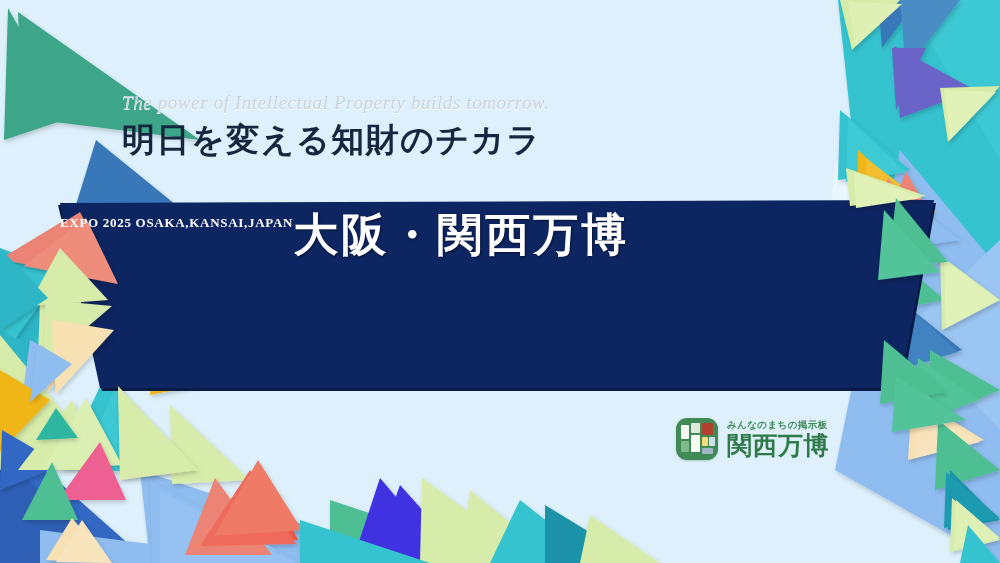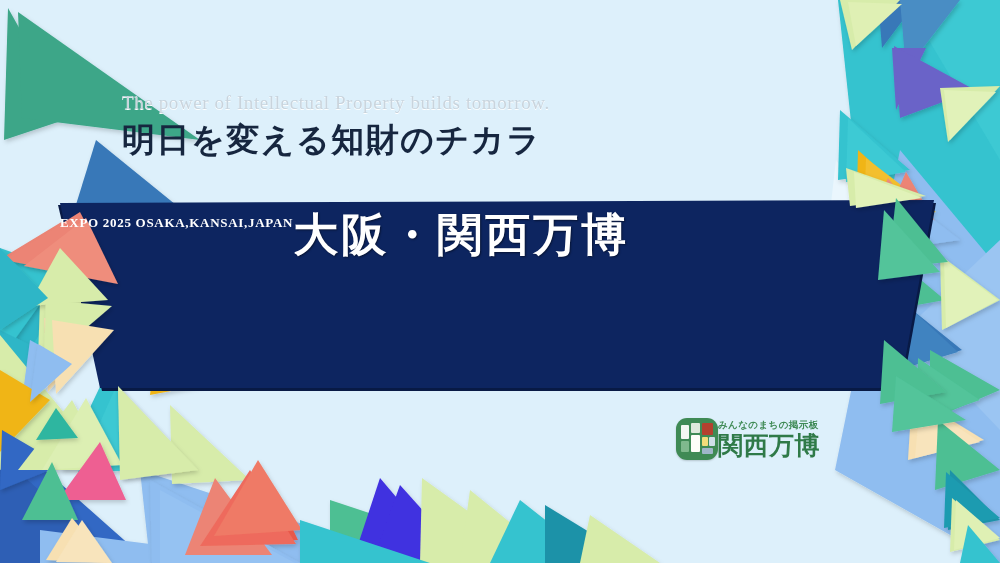--- a/index.html
+++ b/index.html
@@ -18,20 +18,21 @@
   
   #tagline{
     position:absolute;left:122px;top:92px;
     font-family:"Liberation Serif", serif;
     font-size:19px;
     letter-spacing:.6px;
     color:#c9d4dd;
     text-shadow:0 1px 0 #ffffff;
     white-space:nowrap;
     z-index:6;
+    font-style:italic;
   }
 
   
   #subhead{
     position:absolute;left:122px;top:118px;
     font-family:"DejaVu Serif","Liberation Serif",serif;
     font-size:33px;
     font-weight:700;
     letter-spacing:1.5px;
     color:#16263f;
@@ -66,21 +67,21 @@
     line-height:1.18;
     text-shadow:1px 1px 2px rgba(0,0,0,.45);
   }
   #bigline1{margin-top:6px;}
   #bigline2{margin-top:-2px;}
 
   
   #logo{
     position:absolute;left:676px;top:418px;
     z-index:7;
-    display:flex;align-items:center;
+    display:flex;align-items:center;gap:9px;
   }
   #logo-mark{
     width:42px;height:42px;border-radius:11px;
     background:#3f8a55;
     position:relative;
     box-shadow:0 1px 2px rgba(0,0,0,.18);
     flex:0 0 auto;
   }
   #logo-mark .tile{position:absolute;border-radius:1px;}
   #logo-text{display:flex;flex-direction:column;justify-content:center;}

